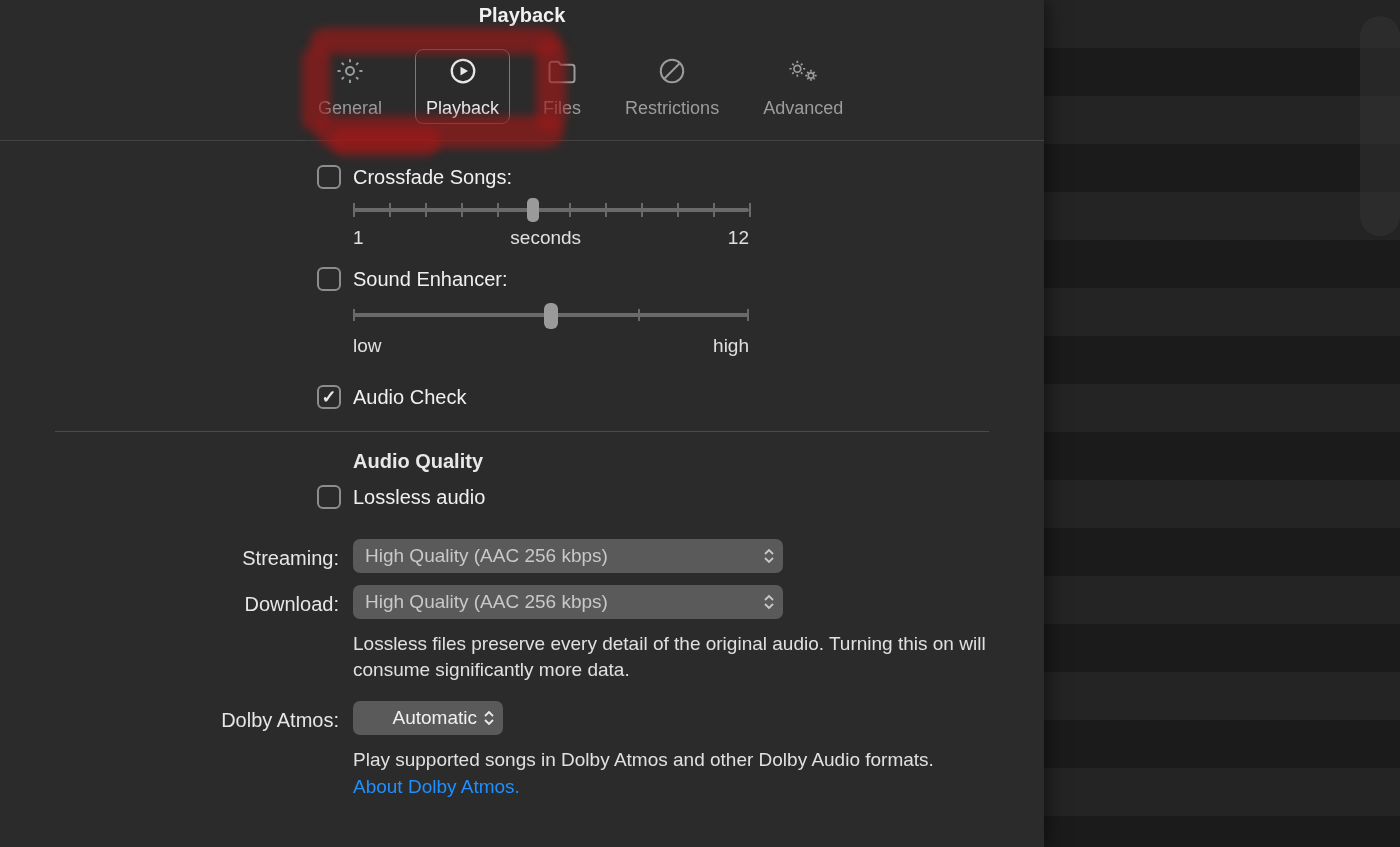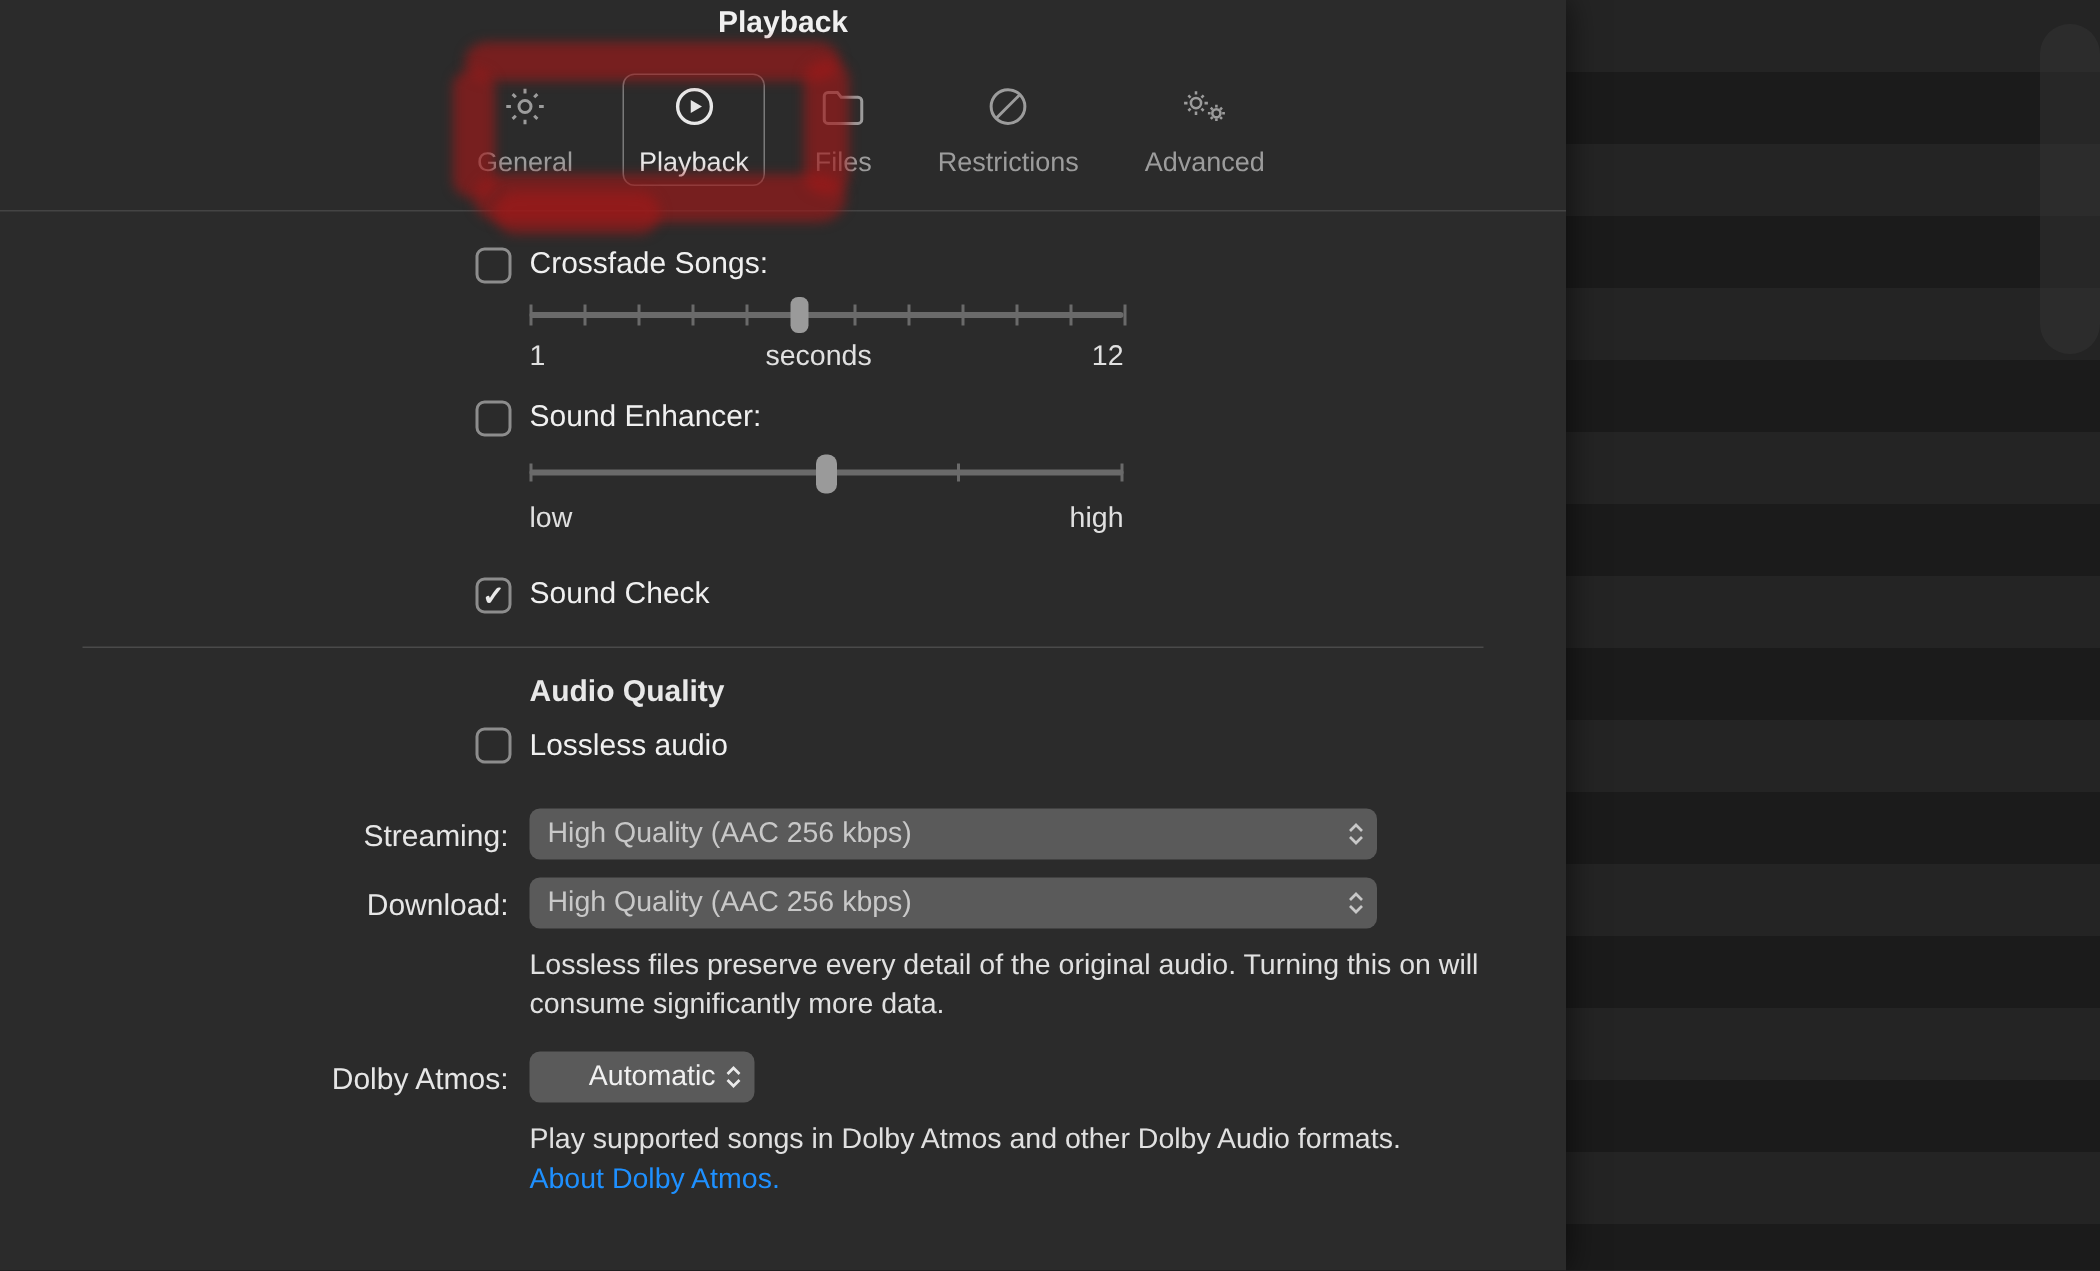--- a/index.html
+++ b/index.html
@@ -104,21 +104,21 @@
     vertical-align:middle;
     flex-shrink:0;
   }
   .checkbox.checked::after{
     content:"✓";
     color:#e8e8e8;
     font-size:18px;
     font-weight:700;
     line-height:1;
   }
-  .check-line { display:flex; align-items:flex-start; font-size:20px; color:#f0f0f0; margin-bottom:8px;}
+  .check-line { display:flex; align-items:center; font-size:20px; color:#f0f0f0; margin-bottom:8px;}
   .slider-wrap { margin:10px 0 2px 36px; width:396px; }
   .tick-slider {
     position:relative; height:22px;
   }
   .tick-slider .track{
     position:absolute; left:0; right:0; top:9px; height:4px; background:#6a6a6a; border-radius:2px;
   }
   .tick-slider .tick{
     position:absolute; top:4px; width:2px; height:14px; background:#6a6a6a;
   }
@@ -143,21 +143,21 @@
   .desc { font-size:19px; color:#e0e0e0; margin-left:36px; margin-top:4px; max-width:640px; line-height:1.35;}
   .divider { border:none; border-top:1px solid #4a4a4a; margin:22px 0 18px 0;}
   .section-title{ font-size:20px; font-weight:700; margin-left:298px; margin-bottom:12px;}
   .lossless-line { margin-left:262px; display:flex; align-items:center; font-size:20px; color:#f0f0f0; margin-bottom:30px;}
   .select {
     display:inline-flex; align-items:center; justify-content:space-between;
     height:34px; background:#5a5a5a; border-radius:7px;
     padding:0 8px 0 12px; font-size:19px; color:#c8c8c8;
   }
   .select.enabled{ color:#f0f0f0;justify-content:flex-end; }
-  .select.w-wide{ width:565px; }
+  .select.w-wide{ width:430px; }
   .select.w-narrow{ width:150px; }
   .stepper{
     display:flex; flex-direction:column; gap:0; margin-left:6px;
   }
   .stepper svg{ display:block; }
   .select-row { display:flex; align-items:center; margin-bottom:12px;}
   .select-row .field-col{ padding-top:5px; }
   .note { font-size:19px; color:#e0e0e0; margin-left:298px; max-width:640px; line-height:1.38; margin-bottom:18px;}
   .link { color:#1e90ff; }
 </style>
@@ -275,21 +275,21 @@
           <span>low</span>
           <span></span>
           <span>high</span>
         </div>
       </div>
     </div>
 
     <div style="margin-left:262px; margin-top:28px;">
       <div class="check-line">
         <span class="checkbox checked"></span>
-        <span>Sound Check</span>
+        <span>Audio Check</span>
       </div>
     </div>
 
     <hr class="divider">
 
     <div class="section-title">Audio Quality</div>
 
     <div class="lossless-line">
       <span class="checkbox"></span>
       <span>Lossless audio</span>

